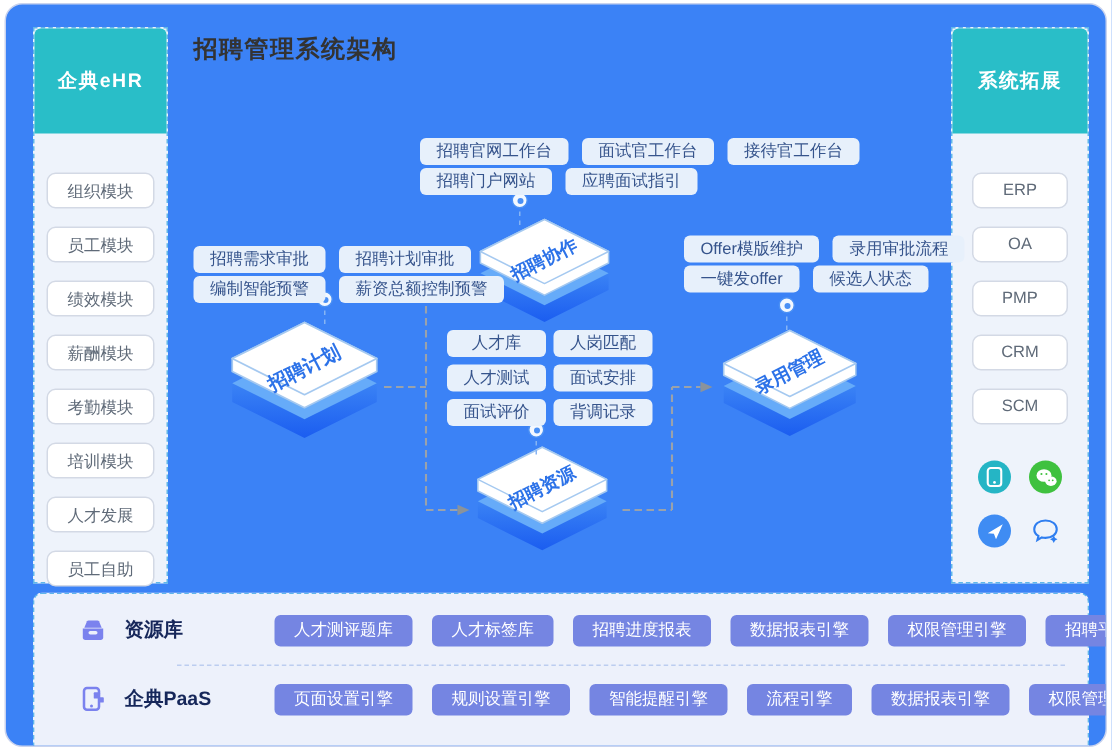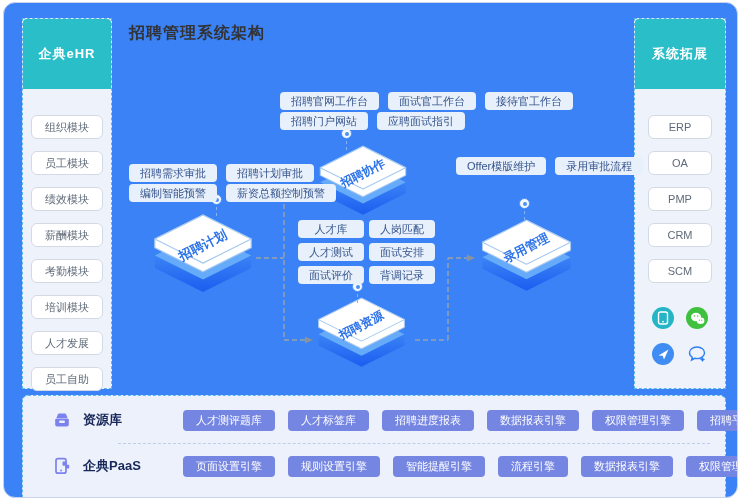--- a/index.html
+++ b/index.html
@@ -218,20 +218,24 @@
       <span class="tag">编制智能预警</span>
       <span class="tag">薪资总额控制预警</span>
     </div>
   </div>
 
   <div class="tag-group" style="left:452px;top:154px;">
     <div class="tag-row">
       <span class="tag">Offer模版维护</span>
       <span class="tag">录用审批流程</span>
     </div>
+    <div class="tag-row">
+      <span class="tag">一键发offer</span>
+      <span class="tag">候选人状态</span>
+    </div>
   </div>
 
   <div class="tag-group" style="left:294px;top:217px;gap:5px;">
     <div class="tag-row" style="gap:5px;justify-content:flex-end;">
       <span class="tag fixed">人才库</span>
       <span class="tag fixed">人岗匹配</span>
     </div>
     <div class="tag-row" style="gap:5px;">
       <span class="tag fixed">人才测试</span>
       <span class="tag fixed">面试安排</span>

